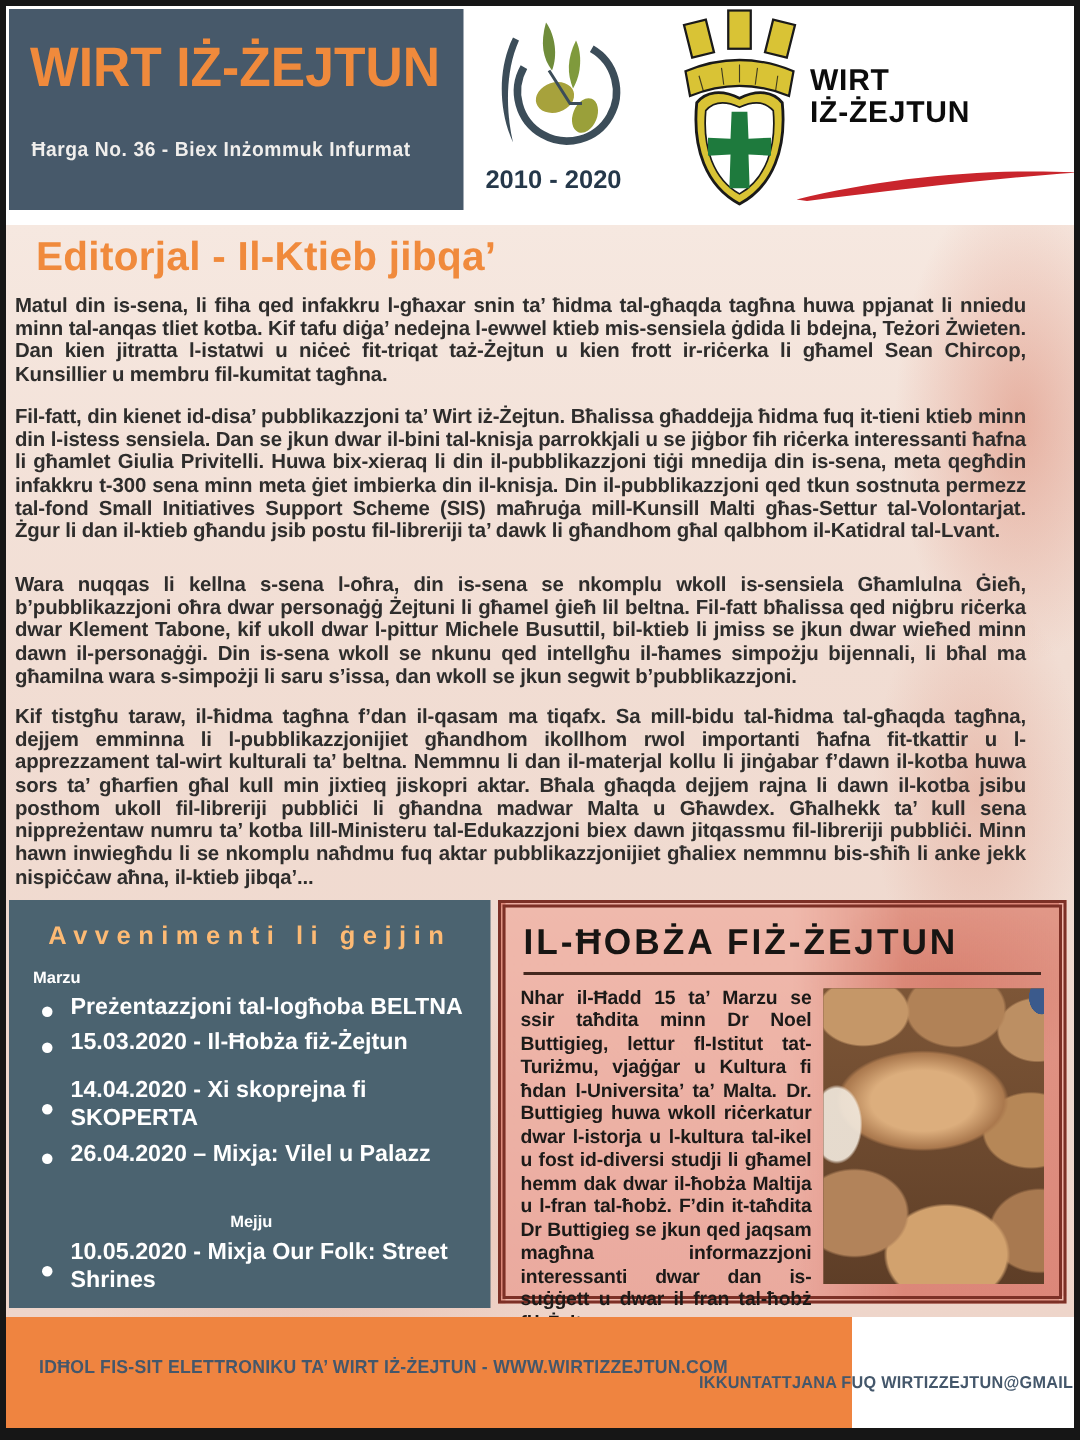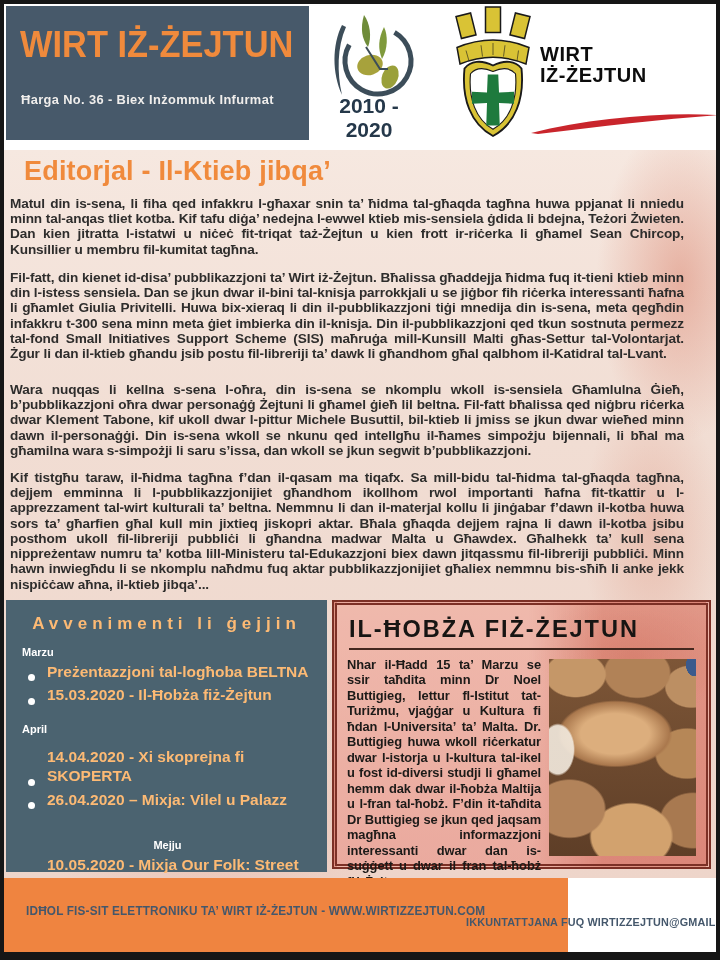--- a/index.html
+++ b/index.html
@@ -6,21 +6,21 @@
   body{font-family:"Liberation Sans","DejaVu Sans",sans-serif;background:#555;}
   .page{position:relative;width:720px;height:960px;background:#161616;margin:0 auto;overflow:hidden;}
   .sheet{position:absolute;left:4px;top:4px;width:712px;height:948px;background:#ffffff;overflow:hidden;}
 
   
   .mast-box{position:absolute;left:2px;top:2px;width:303px;height:134px;background:#47596a;}
   .nl-title{position:absolute;left:14px;top:18px;width:290px;color:#f08a3c;font-size:37px;font-weight:bold;letter-spacing:0px;transform:scaleX(.93);transform-origin:left top;white-space:nowrap;}
   .nl-issue{position:absolute;left:15px;top:86px;width:300px;color:#f0eeec;font-size:13.5px;font-weight:bold;letter-spacing:.4px;transform:scaleX(.95);transform-origin:left top;white-space:nowrap;}
 
   .anniv-logo{position:absolute;left:316px;top:5px;}
-  .anniv-years{position:absolute;left:312px;top:90px;width:106px;text-align:center;color:#25384a;font-size:21px;font-weight:bold;}
+  .anniv-years{position:absolute;left:312px;top:106px;width:106px;text-align:center;color:#25384a;font-size:17px;font-weight:bold;}
   .crest-logo{position:absolute;left:444px;top:0px;}
   .org-name{position:absolute;left:536px;top:40px;color:#0c0c0c;font-size:20px;font-weight:bold;line-height:1.06;letter-spacing:.5px;}
   .swoosh{position:absolute;left:527px;top:102px;}
 
   
   .body-bg{position:absolute;left:0;top:146px;width:712px;height:728px;
     background:
       radial-gradient(ellipse 120px 230px at 95% 18%, rgba(210,100,74,.40), rgba(210,100,74,0) 70%),
       radial-gradient(ellipse 100px 200px at 91% 52%, rgba(214,120,95,.30), rgba(214,120,95,0) 70%),
       radial-gradient(ellipse 260px 160px at 30% 92%, rgba(224,150,128,.35), rgba(224,150,128,0) 70%),
@@ -28,21 +28,21 @@
       linear-gradient(180deg,#f6e8e0 0%,#f1ddd3 40%,#eed5ca 100%);}
   .ed-heading{position:absolute;left:20px;top:152px;color:#f08a3c;font-size:27px;font-weight:bold;letter-spacing:.2px;}
   .para{position:absolute;left:6px;width:674px;color:#2e2d2c;font-size:13.6px;font-weight:bold;line-height:1.12;text-align:justify;letter-spacing:-.1px;}
   .p1{top:192px;} .p2{top:266px;} .p3{top:378px;} .p4{top:466px;}
 
   
   .events{position:absolute;left:2px;top:596px;width:321px;height:272px;background:#4b6370;padding:10px 14px;box-sizing:border-box;}
   .ev-heading{color:#fdba74;font-size:17px;font-weight:bold;letter-spacing:5px;text-align:center;margin:4px 0 12px 0;}
   .ev-month{color:#ffffff;font-size:11px;font-weight:bold;margin:10px 0 4px 2px;}
   .ev-month.gap{margin-top:18px;} .ev-month.biggap{margin-top:30px;text-align:center;}
-  .ev-item{display:flex;align-items:flex-end;margin:4px 0 0 6px;color:#fdba74;font-size:15.5px;font-weight:bold;line-height:1.25;}
+  .ev-item{display:flex;align-items:center;margin:4px 0 0 6px;color:#ffffff;font-size:15.5px;font-weight:bold;line-height:1.25;}
   .dot{flex:0 0 auto;width:7px;height:7px;border-radius:50%;background:#ffffff;margin:6px 12px 0 2px;}
 
   
   .hobza{position:absolute;left:328px;top:596px;width:379px;height:269px;box-sizing:border-box;border:5px double #7c3026;
     background:
       linear-gradient(90deg, rgba(255,235,225,.25) 0 52%, rgba(189,82,60,.20) 72% 100%),
       radial-gradient(ellipse 140px 90px at 80% 20%, rgba(200,90,70,.30), rgba(200,90,70,0) 70%),
       linear-gradient(180deg,#eaa89a 0%,#e39488 100%);
     padding:6px 10px;}
   .hz-heading{color:#171513;font-size:24px;font-weight:bold;letter-spacing:2px;margin:4px 2px 5px 2px;white-space:nowrap;transform:scaleX(.98);transform-origin:left top;}
@@ -133,21 +133,20 @@
       <div class="ev-month">Marzu</div>
       <div class="ev-item">
         <span class="dot"></span>
         <span>Preżentazzjoni tal-logħoba BELTNA</span>
       </div>
       <div class="ev-item">
         <span class="dot"></span>
         <span>15.03.2020 - Il-Ħobża fiż-Żejtun</span>
       </div>
 
-      <div class="ev-month gap">April</div>
       <div class="ev-item" style="margin-top:12px;">
         <span class="dot"></span>
         <span>14.04.2020 - Xi skoprejna fi SKOPERTA</span>
       </div>
       <div class="ev-item">
         <span class="dot"></span>
         <span>26.04.2020 – Mixja: Vilel u Palazz</span>
       </div>
 
       <div class="ev-month biggap">Mejju</div>

